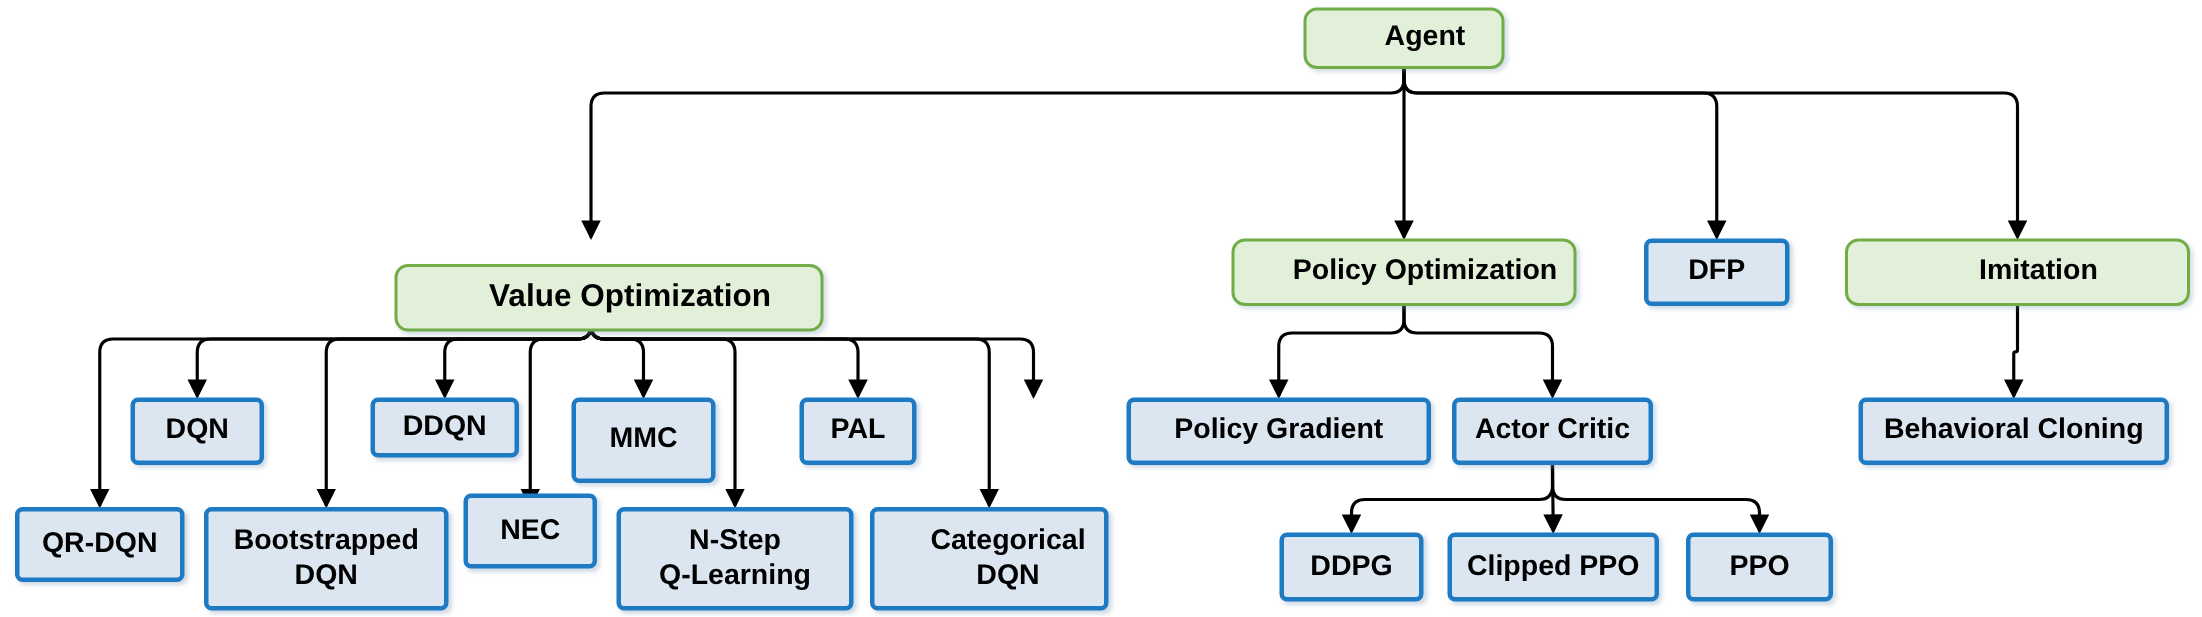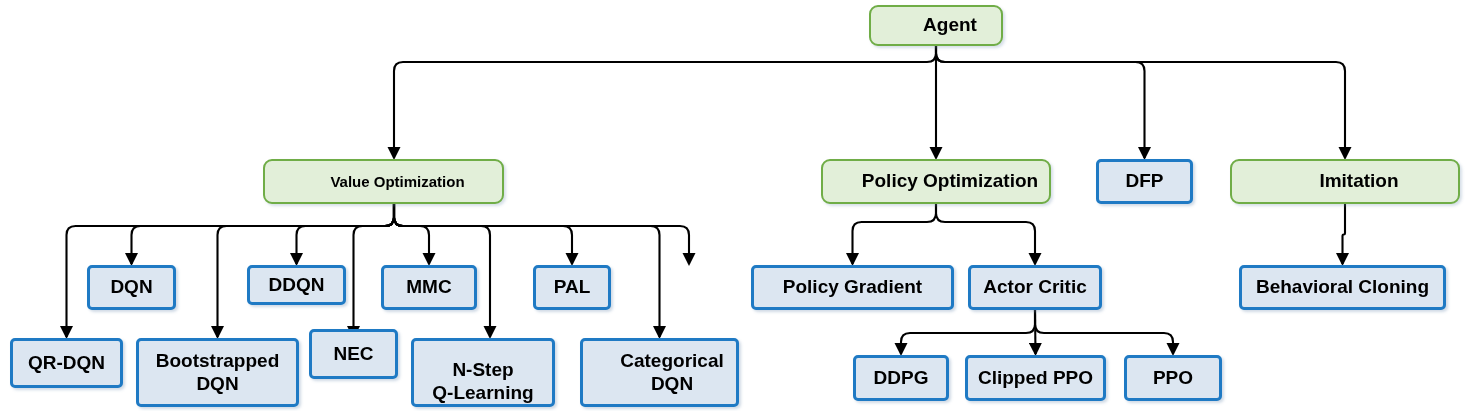--- a/index.html
+++ b/index.html
@@ -79,39 +79,39 @@
         <path d="M 936 204 L 936 213 Q 936 222 945 222 L 1026 222 Q 1035 222 1035 231 L 1035 264" marker-end="url(#arrow)"></path>
         <path d="M 1035 310 L 1035 324 Q 1035 333 1026 333 L 910 333 Q 901 333 901 342 L 901 354" marker-end="url(#arrow)"></path>
         <path d="M 1035 310 L 1035.5 354" marker-end="url(#arrow)"></path>
         <path d="M 1035 310 L 1035 324 Q 1035 333 1044 333 L 1164 333 Q 1173 333 1173 342 L 1173 354" marker-end="url(#arrow)"></path>
         <path d="M 1345 204 L 1345 233.25 Q 1345 234.5 1343.75 234.5 L 1343.75 234.5 Q 1342.5 234.5 1342.5 235.75 L 1342.5 264" marker-end="url(#arrow)"></path>
       </g>
   </svg>
 <div class="node green" style="left: 869px; top: 5px; width: 134px; height: 41px; font-size: 19px;">
       <span class="lbl">Agent</span>
     </div>
-    <div class="node green" style="left: 263px; top: 159px; width: 241px; height: 45px; font-size: 15px;">
+    <div class="node green" style="left: 263px; top: 176px; width: 286px; height: 45px; font-size: 21px;">
       <span class="lbl">Value Optimization</span>
     </div>
     <div class="node green" style="left: 821px; top: 159px; width: 230px; height: 45px; font-size: 19px;">
       <span class="lbl">Policy Optimization</span>
     </div>
     <div class="node blue" style="left: 1096px; top: 159px; width: 97px; height: 45px; font-size: 19px;">
       <span class="lbl">DFP</span>
     </div>
     <div class="node green" style="left: 1230px; top: 159px; width: 230px; height: 45px; font-size: 19px;">
       <span class="lbl">Imitation</span>
     </div>
     <div class="node blue" style="left: 87px; top: 265px; width: 89px; height: 45px; font-size: 19px;">
       <span class="lbl">DQN</span>
     </div>
     <div class="node blue" style="left: 247px; top: 265px; width: 99px; height: 40px; font-size: 19px;">
       <span class="lbl">DDQN</span>
     </div>
-    <div class="node blue" style="left: 381px; top: 265px; width: 96px; height: 45px; font-size: 19px;">
+    <div class="node blue" style="left: 381px; top: 265px; width: 96px; height: 57px; font-size: 19px;">
       <span class="lbl">MMC</span>
     </div>
     <div class="node blue" style="left: 533px; top: 265px; width: 78px; height: 45px; font-size: 19px;">
       <span class="lbl">PAL</span>
     </div>
     <div class="node blue" style="left: 751px; top: 265px; width: 203px; height: 45px; font-size: 19px;">
       <span class="lbl">Policy Gradient</span>
     </div>
     <div class="node blue" style="left: 968px; top: 265px; width: 134px; height: 45px; font-size: 19px;">
       <span class="lbl">Actor Critic</span>
@@ -121,21 +121,21 @@
     </div>
     <div class="node blue" style="left: 10px; top: 338px; width: 113px; height: 50px; font-size: 19px;">
       <span class="lbl">QR-DQN</span>
     </div>
     <div class="node blue" style="left: 136px; top: 338px; width: 163px; height: 69px; font-size: 19px;">
       <span class="lbl">Bootstrapped<br>DQN</span>
     </div>
     <div class="node blue" style="left: 309px; top: 329px; width: 89px; height: 50px; font-size: 19px;">
       <span class="lbl">NEC</span>
     </div>
-    <div class="node blue" style="left: 411px; top: 338px; width: 144px; height: 69px; font-size: 19px; align-items: flex-end;">
+    <div class="node blue" style="left: 411px; top: 338px; width: 158px; height: 69px; font-size: 19px;">
       <span class="lbl">N-Step<br>Q-Learning</span>
     </div>
     <div class="node blue" style="left: 580px; top: 338px; width: 159px; height: 69px; font-size: 19px; padding-left: 25px;">
       <span class="lbl">Categorical<br>DQN</span>
     </div>
     <div class="node blue" style="left: 853px; top: 355px; width: 96px; height: 46px; font-size: 19px;">
       <span class="lbl">DDPG</span>
     </div>
     <div class="node blue" style="left: 965px; top: 355px; width: 141px; height: 46px; font-size: 19px;">
       <span class="lbl">Clipped PPO</span>

